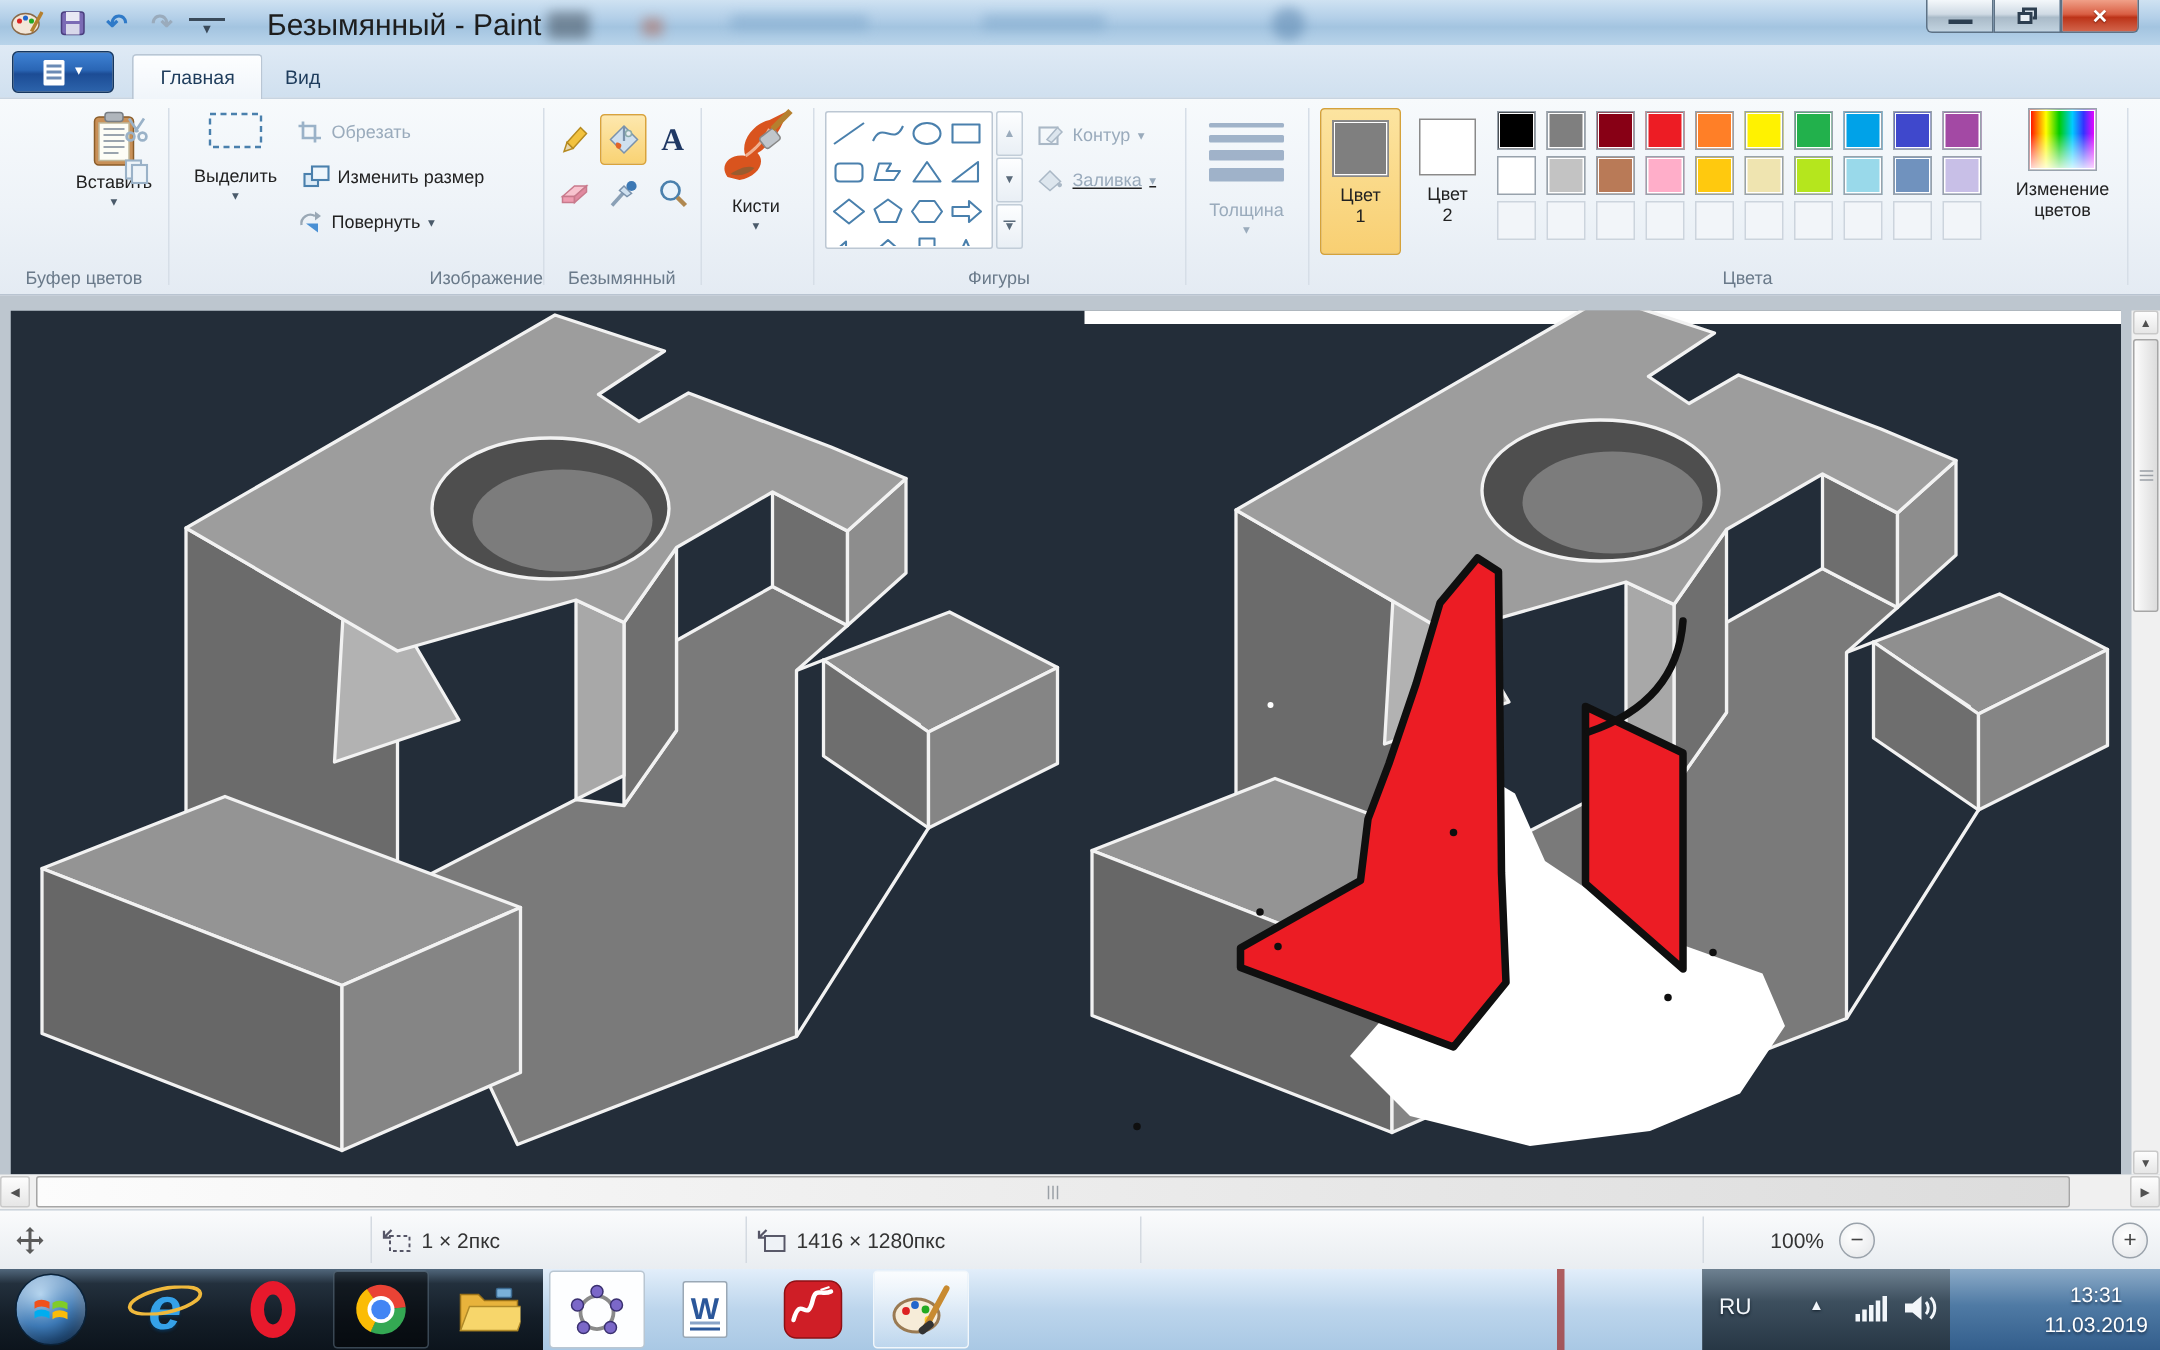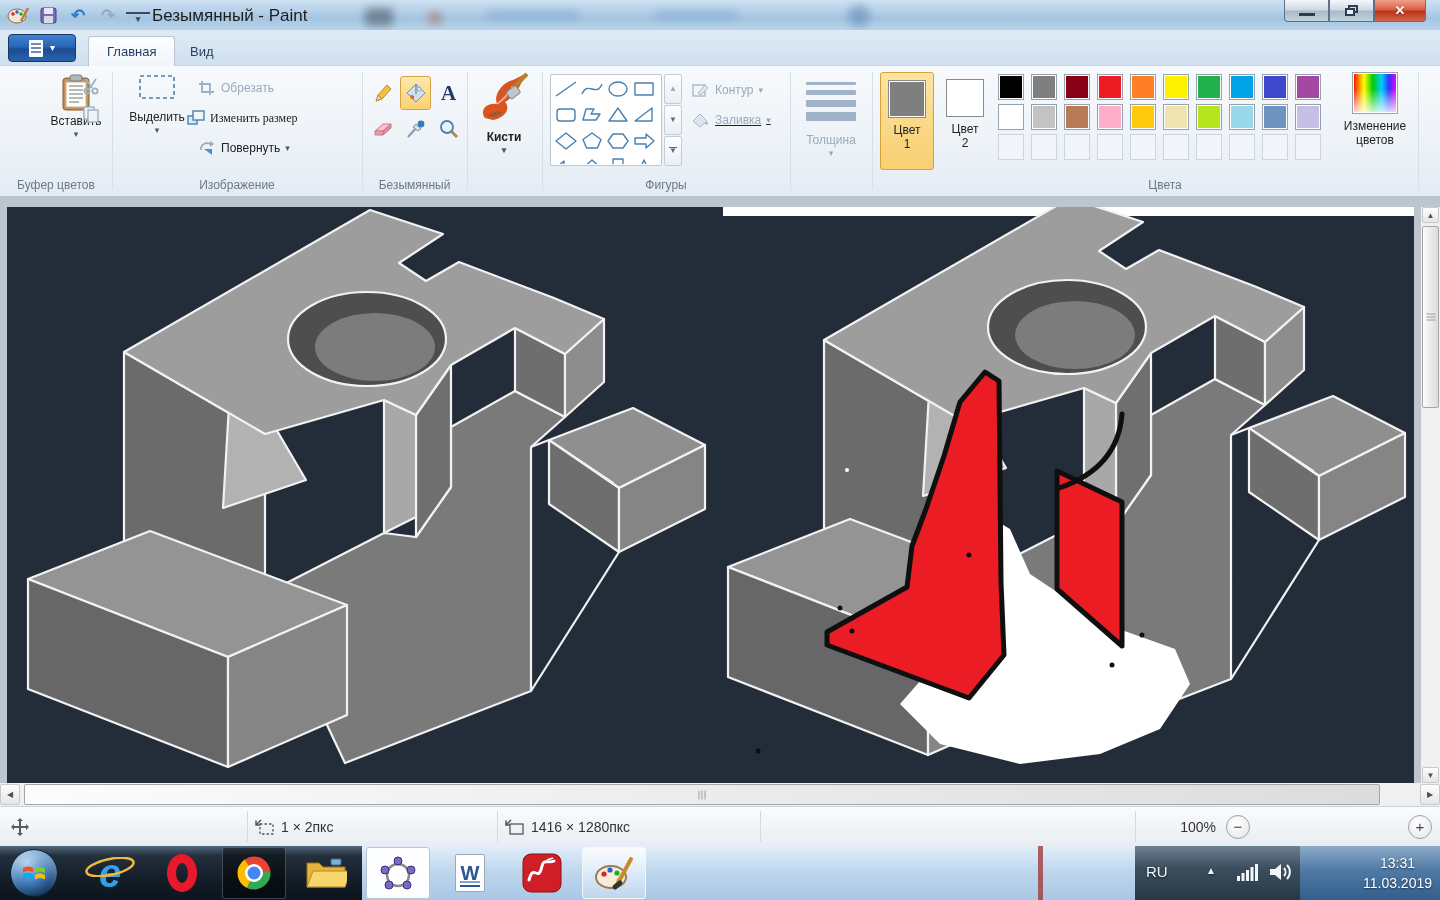--- a/index.html
+++ b/index.html
@@ -6,21 +6,21 @@
   html,body { width:1440px; height:900px; overflow:hidden; font-family:"Liberation Sans", sans-serif; background:#000; }
   .abs { position:absolute; }
   #stage { position:relative; width:1440px; height:900px; background:#e9eef4; }
 
   
   #titlebar { left:0; top:0; width:1440px; height:30px;
     background:linear-gradient(180deg,#cfe2f2 0%,#b3cfe8 40%,#a3c4e0 60%,#b9d4ea 100%); overflow:hidden; }
   .ghost { position:absolute; filter:blur(4px); opacity:.55; border-radius:3px; }
   #qat { position:absolute; left:6px; top:3px; height:24px; display:flex; align-items:center; gap:6px; }
   .qat-btn { width:24px; height:24px; display:flex; align-items:center; justify-content:center; font-size:17px; font-weight:bold; }
-  #title-text { position:absolute; left:152px; top:6px; font-size:17px; color:#1d1d1d; }
+  #title-text { position:absolute; left:178px; top:6px; font-size:20px; color:#1d1d1d; }
   #winbtns { position:absolute; right:14px; top:0; display:flex; }
   .winbtn { width:45px; height:22px; border:1px solid #5e7285; border-top:none; display:flex; align-items:center; justify-content:center;
     background:linear-gradient(180deg,#f4f8fb 0%,#cfdae4 45%,#a9bac8 55%,#c2d3e0 100%); }
   .winbtn:first-child { border-radius:0 0 0 4px; }
   .winbtn:last-child { border-radius:0 0 4px 0; }
   #btn-close { width:52px; background:linear-gradient(180deg,#f0a088 0%,#d95f44 45%,#bc3318 55%,#d2654c 100%); color:#fff; font-weight:bold; font-size:13px; text-shadow:0 1px 1px #7a1d08; }
   .min-glyph { width:16px; height:3px; background:#2c3e50; margin-top:8px; }
   .restore-glyph { position:relative; width:14px; height:12px; }
   .restore-glyph i { position:absolute; border:2px solid #2c3e50; background:transparent; }
   .restore-glyph i:nth-child(1){ left:3px; top:0; width:10px; height:8px; }
@@ -221,37 +221,37 @@
         </svg>
       <span class="lbl" style="margin-top:8px;">Выделить</span>
       <span class="arr">▾</span>
     </div>
     <div class="rowbtn" style="left:198px;top:14px;">
       <svg width="18" height="16" viewBox="0 0 18 16">
           <path d="M4,1 V12 H16 M1,4 H12 V15" stroke="#9ab2c8" stroke-width="1.8" fill="none"></path>
         </svg>
       <span class="dis">Обрезать</span>
     </div>
-    <div class="rowbtn" style="left:187px;top:44px;font-family:Liberation Serif, serif;">
+    <div class="rowbtn" style="left:202px;top:44px;">
       <svg width="18" height="16" viewBox="0 0 18 16">
           <rect x="1" y="6" width="9" height="8" fill="#dcebf7" stroke="#4a80ad" stroke-width="1.4"></rect>
           <rect x="6" y="1" width="11" height="9" fill="#eef6fc" stroke="#4a80ad" stroke-width="1.4"></rect>
         </svg>
       <span>Изменить размер</span>
     </div>
     <div class="rowbtn" style="left:198px;top:74px;">
       <svg width="18" height="16" viewBox="0 0 18 16">
           <path d="M3,10 A6,6 0 0 1 12,4" fill="none" stroke="#9aa8b5" stroke-width="1.6"></path>
           <path d="M12,1 L16,4 L12,7 Z" fill="#9aa8b5"></path>
           <path d="M6,9 L14,9 L14,15 Z" fill="#4a90d4"></path>
         </svg>
       <span>Повернуть</span>
       <span class="arr">▾</span>
     </div>
-    <div class="grp-label" style="left:112px;width:250px;">Изображение</div>
+    <div class="grp-label" style="left:112px;width:250px;text-align:right;">Изображение</div>
 
     <div class="tool-btn" style="left:367px;top:10px;">
       <svg width="22" height="22" viewBox="0 0 22 22">
           <path d="M6,13 L15,3 L19,7 L10,17 Z" fill="#f2c23e" stroke="#b58a20"></path>
           <path d="M6,13 L10,17 L4,19 Z" fill="#e8d8b0" stroke="#b58a20"></path>
         </svg>
     </div>
     <div class="tool-btn sel" style="left:400px;top:10px;">
       <svg width="24" height="24" viewBox="0 0 24 24">
           <path d="M12,3 L21,12 L12,21 L3,12 Z" fill="#cfe0ef" stroke="#7a92ac"></path>
@@ -278,21 +278,21 @@
         </svg>
     </div>
     <div class="tool-btn" style="left:433px;top:46px;">
       <svg width="22" height="22" viewBox="0 0 22 22">
           <circle cx="9" cy="9" r="6" fill="#eaf3fb" stroke="#4a80ad" stroke-width="1.8"></circle>
           <path d="M13.5,13.5 L19,19" stroke="#b08850" stroke-width="3"></path>
         </svg>
     </div>
     <div class="grp-label" style="left:362px;width:105px;">Безымянный</div>
 
-    <div class="bigbtn" style="left:472px;top:2px;width:64px;font-weight:bold;">
+    <div class="bigbtn" style="left:472px;top:2px;width:64px;">
       <svg width="50" height="56" viewBox="0 0 50 56">
         <path d="M6,46 C0,38 8,30 18,32 C14,22 24,10 34,8 L46,2 C42,14 36,24 26,30 C32,36 26,46 14,48 Z" fill="#d9541e"></path>
         <path d="M18,32 C24,28 30,22 34,14" stroke="#f0b090" stroke-width="2" fill="none"></path>
         <rect x="28" y="16" width="12" height="9" rx="2" transform="rotate(-38 34 20)" fill="#c0c6cc" stroke="#888"></rect>
         <path d="M36,14 L48,2" stroke="#b5802f" stroke-width="4"></path>
         <path d="M8,44 C14,40 20,38 24,40 C20,44 14,46 8,44 Z" fill="#9a5c2e"></path>
       </svg>
       <span class="lbl">Кисти</span>
       <span class="arr">▾</span>
     </div>

